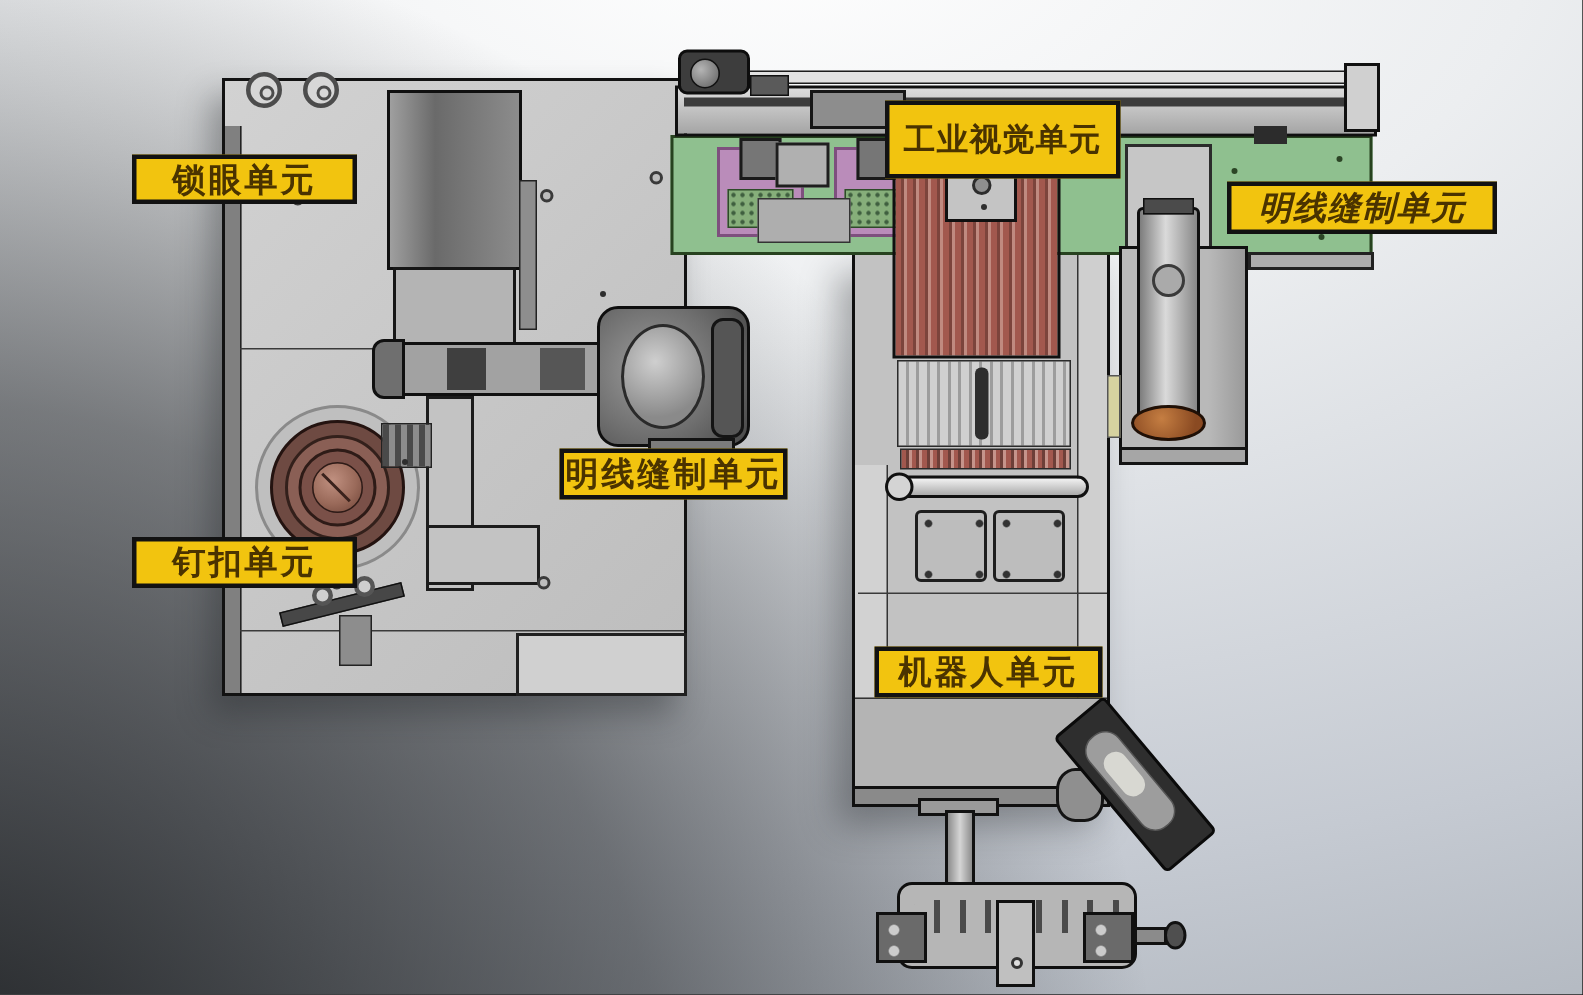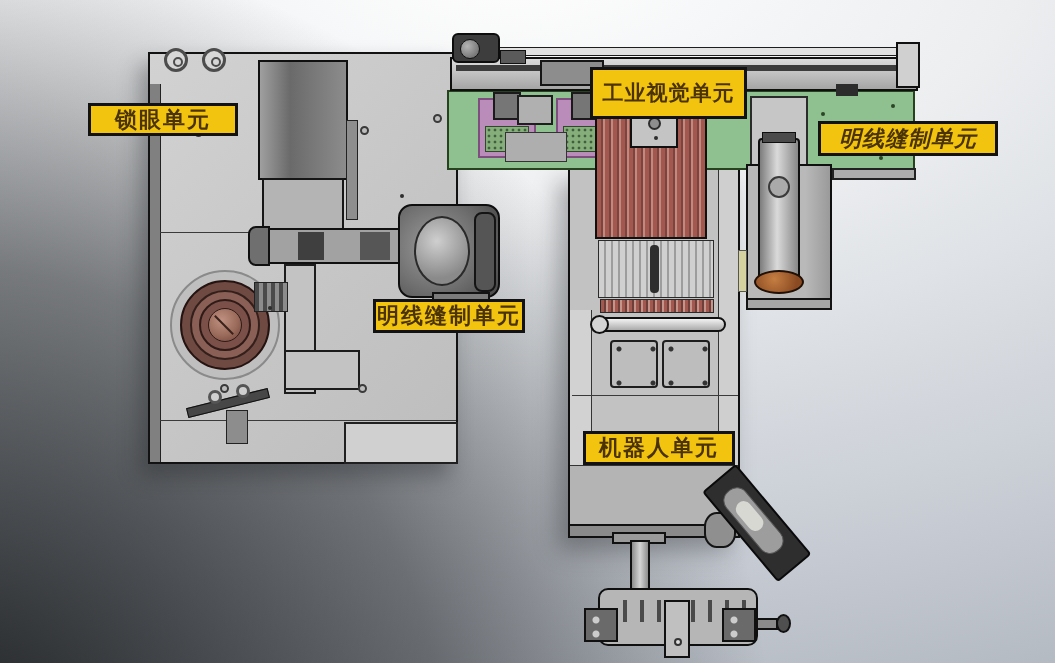--- a/index.html
+++ b/index.html
@@ -300,15 +300,16 @@
   </div>
   <div id="clamp-left" class="clamp-small"></div>
   <div id="clamp-right" class="clamp-small"></div>
   <div id="knob-shaft"></div>
   <div id="knob-tip"></div>
 
   <div id="label-buttonhole" class="unit-label">锁眼单元</div>
   <div id="label-vision" class="unit-label">工业视觉单元</div>
   <div id="label-topstitch" class="unit-label">明线缝制单元</div>
   <div id="label-robot" class="unit-label">明线缝制单元</div>
+  <div id="label-button" class="unit-label">钉扣单元</div>
   <div id="label-ironing" class="unit-label">机器人单元</div>
 
 </div>
 
 </body></html>

